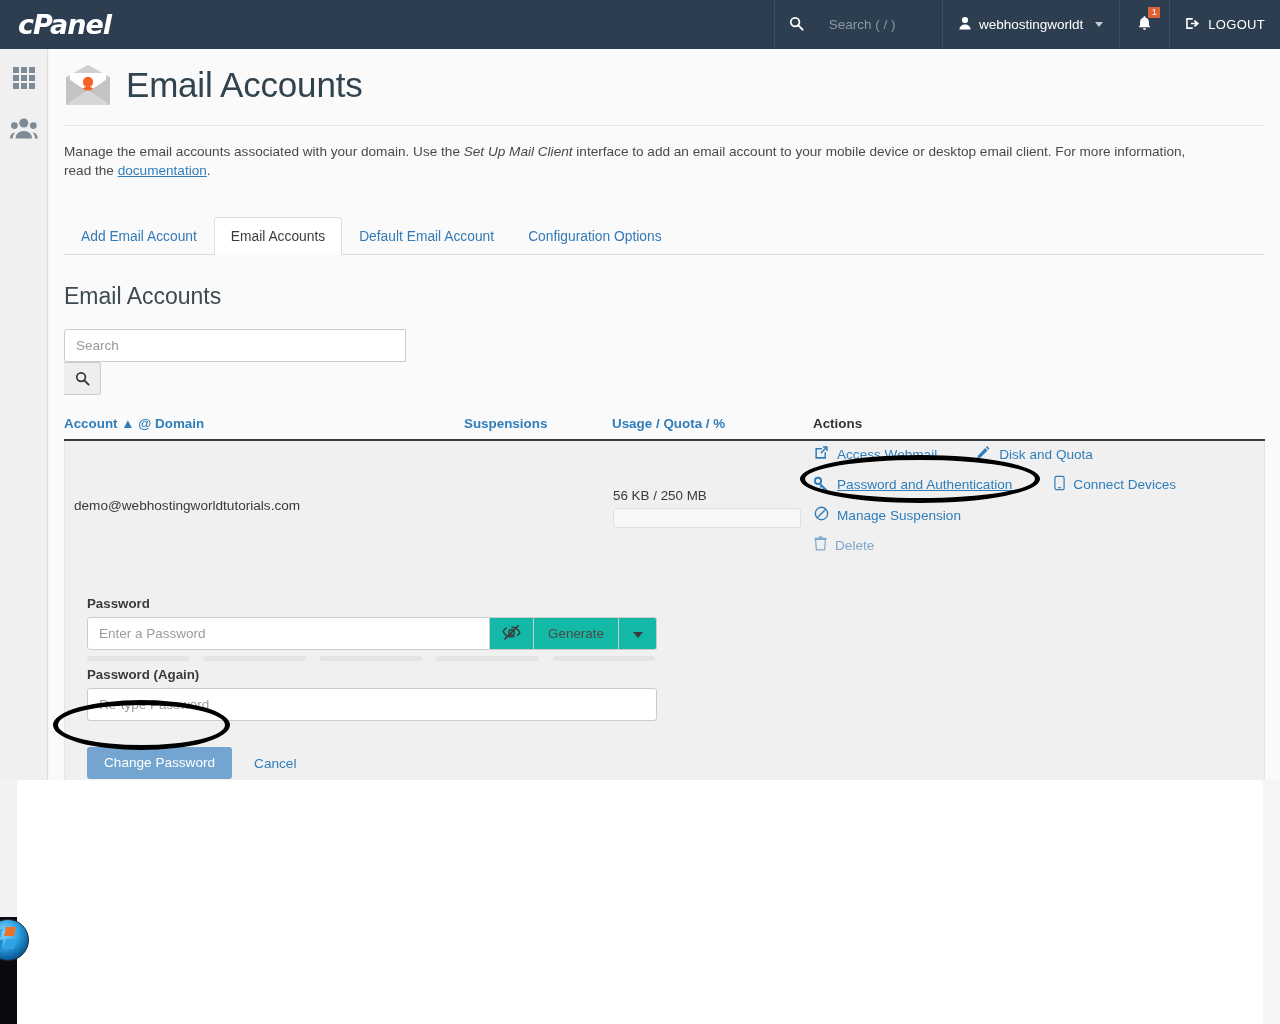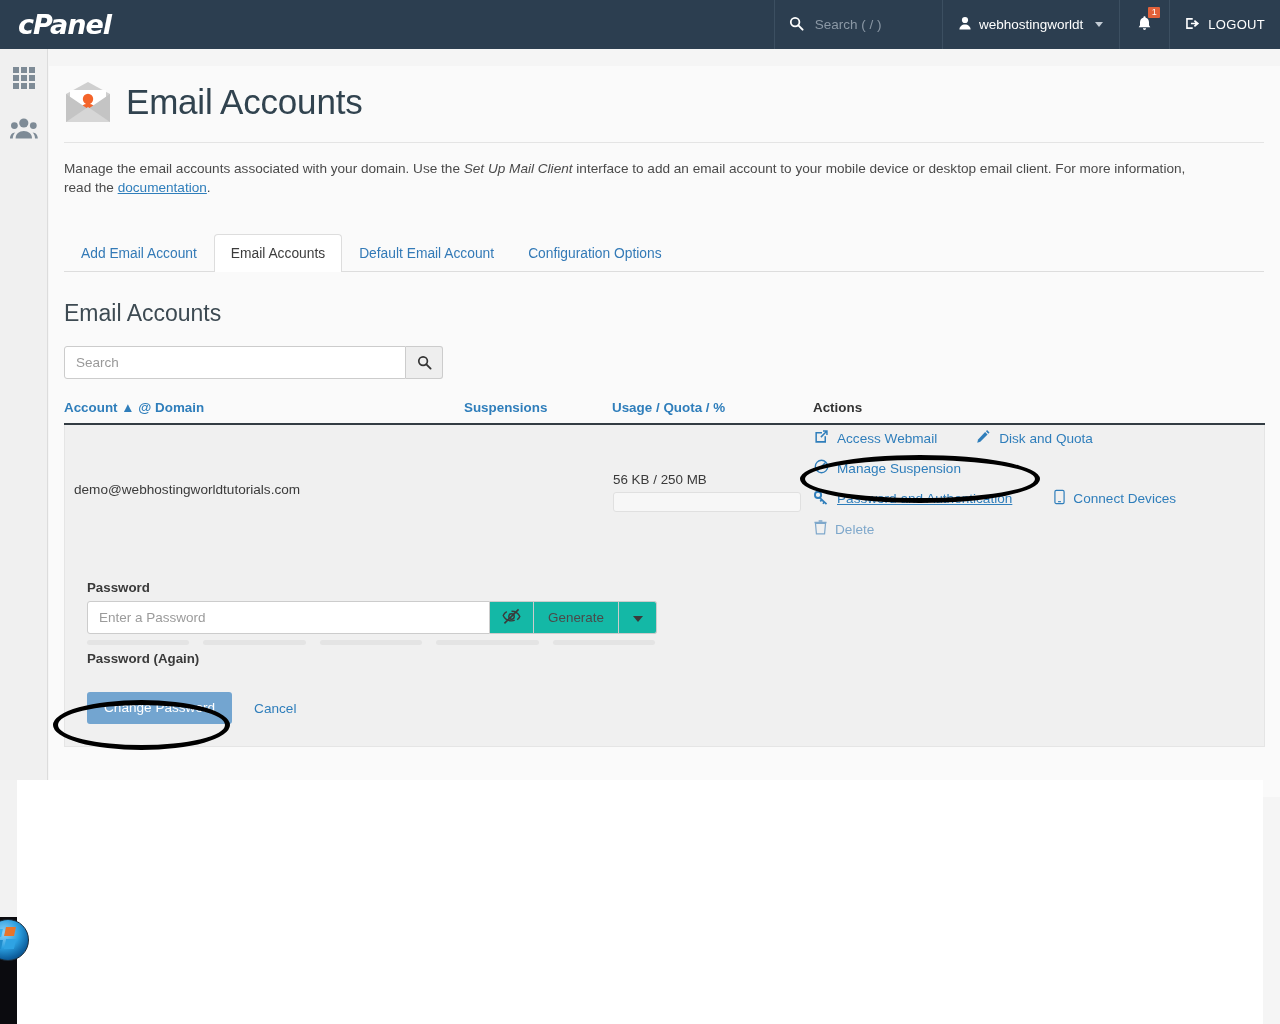--- a/index.html
+++ b/index.html
@@ -21,21 +21,21 @@
   }
   .brand-logo {
     font-family:"DejaVu Sans", sans-serif;
     font-size:27px; font-weight:bold; font-style:italic;
     color:#ffffff; letter-spacing:-1px;
   }
   .tb-cell {
     display:flex; align-items:center; height:49px;
     border-left:1px solid #3c4f61; padding:0 14px; color:#c9d3dc; font-size:13.5px;
   }
-  .tb-search { width:173px; gap:11px; }
+  .tb-search { width:173px; gap:25px; }
   .tb-search .ph { color:#8b98a5; font-size:13.5px; }
   .tb-user { gap:8px; padding:12px 16px; color:#ffffff; font-size:13.5px; }
   .tb-bell { padding:0 17px; position:relative; }
   .tb-logout { gap:7px; color:#ffffff; font-size:13px; letter-spacing:.3px; padding:0 15px; }
   .badge {
     position:absolute; top:7px; left:28px;
     background:#e2613a; color:#fff; font-size:9px; line-height:11px;
     min-width:12px; text-align:center; padding:0 2px; border-radius:1px;
   }
   .ico { display:inline-block; vertical-align:middle; }
@@ -47,21 +47,21 @@
   
   .sidebar {
     position:absolute; top:49px; left:0; width:48px; height:731px;
     background:#f0f0f0; border-right:1px solid #dcdcdc;
     display:flex; flex-direction:column; align-items:center; padding-top:14px; gap:20px;
   }
   .side-ico { width:30px; height:30px; display:flex; align-items:center; justify-content:center; }
 
   
   .page {
-    position:absolute; top:66px; left:49px; width:1231px; height:731px;
+    position:absolute; top:49px; left:49px; width:1231px; height:731px;
     background:#fafafa; overflow:hidden;
   }
   .page-head { display:flex; align-items:center; padding:14px 0 0 15px; gap:14px; }
   .env-icon { width:48px; height:44px; position:relative; }
   .page-title { font-size:35px; color:#31434f; font-weight:normal; letter-spacing:-.2px; }
   .hr { height:1px; background:#e4e4e4; margin:18px 16px 0 15px; }
   .desc {
     margin:16px 16px 0 15px; font-size:13.6px; color:#4a4a4a; line-height:19px; max-width:1140px;
   }
   .desc i { font-style:italic; }
@@ -76,21 +76,21 @@
     padding:9px 16px 9px 16px; font-size:13.8px; color:#337ab7; cursor:pointer;
     border:1px solid transparent; border-bottom:none; margin-bottom:-1px; line-height:19px;
   }
   .tab.active {
     color:#3c3c3c; background:#ffffff; border-color:#dddddd; border-radius:4px 4px 0 0;
   }
 
   
   .sect-title { margin:28px 0 0 15px; font-size:23px; color:#3d4a52; font-weight:normal; }
 
-  .searchrow { margin:19px 0 0 15px; display:flex; }
+  .searchrow { margin:19px 0 0 15px; display:flex;flex-direction:column; }
   .searchbox {
     width:342px; height:33px; border:1px solid #ccc; background:#fff; border-radius:3px 0 0 3px;
     display:flex; align-items:center; padding-left:11px; font-size:13.5px; color:#999;
   }
   .searchbtn {
     width:37px; height:33px; border:1px solid #ccc; border-left:none; background:#eeeeee;
     border-radius:0 3px 3px 0; display:flex; align-items:center; justify-content:center;
   }
 
   
@@ -346,49 +346,49 @@
                 <svg width="15" height="15" viewBox="0 0 16 16">
                     <path d="M11.8 1.1 14.4 3.7 13.2 5 10.6 2.4z" fill="#2f7ebb"></path>
                     <path d="M9.7 3.3 12.3 5.9 4.6 13.6 1.3 14.6 2.2 11.2z" fill="#2f7ebb"></path>
                   </svg>
               </span>
               <span>Disk and Quota</span>
             </div>
           </div>
 
           <div class="act-line">
+            <div class="act is-highlight">
+              <span>
+                <svg width="15" height="15" viewBox="0 0 16 16">
+                    <circle cx="4.3" cy="5.2" r="3.3" fill="none" stroke="#2f7ebb" stroke-width="2"></circle>
+                    <path d="M6.6 7.5 14 14.4l-1.3 1.2-1.5-1.4-1.1 1-1.3-1.2 1-1-1.4-1.3-1.1 1L6 11.4l1-1-1.6-1.5z" fill="#2f7ebb"></path>
+                  </svg>
+              </span>
+              <span>Password and Authentication</span>
+            </div>
+            <div class="act act-gap-2">
+              <span>
+                <svg width="11" height="16" viewBox="0 0 12 16">
+                    <rect x="1" y="0.8" width="10" height="14.4" rx="1.5" fill="none" stroke="#2f7ebb" stroke-width="1.3"></rect>
+                    <line x1="4.4" y1="13.1" x2="7.6" y2="13.1" stroke="#2f7ebb" stroke-width="1.2"></line>
+                  </svg>
+              </span>
+              <span>Connect Devices</span>
+            </div>
+          </div>
+
+          <div class="act-line">
             <div class="act">
               <span>
                 <svg width="15" height="15" viewBox="0 0 16 16">
                     <circle cx="8" cy="8" r="6.6" fill="none" stroke="#2f7ebb" stroke-width="1.5"></circle>
                     <line x1="3.5" y1="12.5" x2="12.5" y2="3.5" stroke="#2f7ebb" stroke-width="1.5"></line>
                   </svg>
               </span>
               <span>Manage Suspension</span>
-            </div>
-          </div>
-
-          <div class="act-line">
-            <div class="act is-highlight">
-              <span>
-                <svg width="15" height="15" viewBox="0 0 16 16">
-                    <circle cx="4.3" cy="5.2" r="3.3" fill="none" stroke="#2f7ebb" stroke-width="2"></circle>
-                    <path d="M6.6 7.5 14 14.4l-1.3 1.2-1.5-1.4-1.1 1-1.3-1.2 1-1-1.4-1.3-1.1 1L6 11.4l1-1-1.6-1.5z" fill="#2f7ebb"></path>
-                  </svg>
-              </span>
-              <span>Password and Authentication</span>
-            </div>
-            <div class="act act-gap-2">
-              <span>
-                <svg width="11" height="16" viewBox="0 0 12 16">
-                    <rect x="1" y="0.8" width="10" height="14.4" rx="1.5" fill="none" stroke="#2f7ebb" stroke-width="1.3"></rect>
-                    <line x1="4.4" y1="13.1" x2="7.6" y2="13.1" stroke="#2f7ebb" stroke-width="1.2"></line>
-                  </svg>
-              </span>
-              <span>Connect Devices</span>
             </div>
           </div>
 
           <div class="act-line">
             <div class="act muted">
               <span>
                 <svg width="13" height="15" viewBox="0 0 14 16">
                     <path d="M1.6 3.6h10.8l-1 11.3H2.6z" fill="none" stroke="#7fa8cb" stroke-width="1.3"></path>
                     <rect x="0.5" y="1.8" width="13" height="1.6" fill="#7fa8cb"></rect>
                     <rect x="5" y="0.2" width="4" height="1.6" fill="#7fa8cb"></rect>
@@ -429,20 +429,23 @@
         <div class="meter">
           <span></span>
           <span></span>
           <span></span>
           <span></span>
           <span></span>
         </div>
 
         <div class="again-wrap">
           <div class="flabel">Password (Again)</div>
+          <div class="again-input">
+            <span>Re-type Password</span>
+          </div>
         </div>
 
         <div class="btnrow">
           <button class="btn-primary">Change Password</button>
           <span class="btn-cancel">Cancel</span>
         </div>
       </div>
     </div>
 
   </div>

